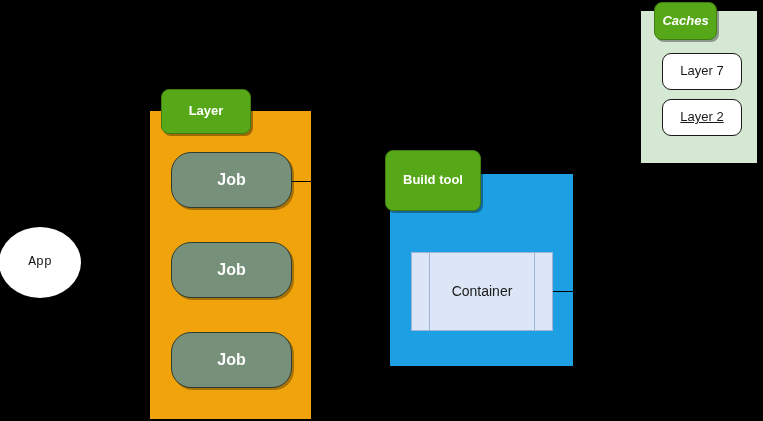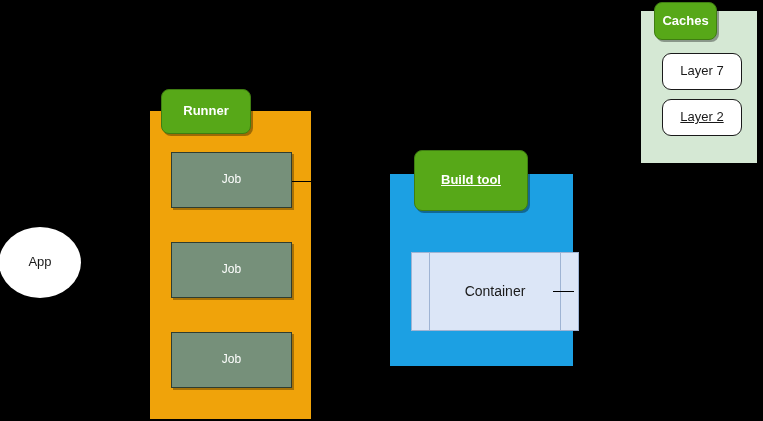--- a/index.html
+++ b/index.html
@@ -48,24 +48,24 @@
     color: #FFFFFF;
     font-size: 13px;
     font-weight: bold;
     box-shadow: 2px 2px 0 rgba(0,0,0,0.35);
   }
 
   
   .box-job {
     background: #76907A;
     border: 1px solid #2F3D31;
-    border-radius: 0;
+    border-radius: 20px;
     color: #FFFFFF;
-    font-size: 12px;
-    font-weight: normal;
+    font-size: 16px;
+    font-weight: bold;
     box-shadow: 2px 2px 0 rgba(0,0,0,0.30);
   }
 
   
   .circle-white {
     background: #FFFFFF;
     border-radius: 50%;
     color: #1A1A1A;
     font-size: 13px;
   }
@@ -105,65 +105,65 @@
     position: absolute;
     background: #000000;
     height: 1px;
   }
 </style>
 </head>
 <body>
 
 <div id="canvas">
 
-  <div class="node circle-white" style="left:-1px; top:227px; width:82px; height:71px;">
+  <div class="node circle-white" style="left:-1px; top:227px; width:82px; height:71px;font-family:Liberation Mono, monospace;">
     <span>App</span>
   </div>
 
   <div class="node group-orange" style="left:150px; top:111px; width:161px; height:308px;"></div>
 
   <div class="node box-job" style="left:171px; top:152px; width:121px; height:56px;">
     <span>Job</span>
   </div>
 
   <div class="node box-job" style="left:171px; top:242px; width:121px; height:56px;">
     <span>Job</span>
   </div>
 
   <div class="node box-job" style="left:171px; top:332px; width:121px; height:56px;">
     <span>Job</span>
   </div>
 
   <div class="node chip-green" style="left:161px; top:89px; width:90px; height:45px;">
-    <span>Runner</span>
+    <span>Layer</span>
   </div>
 
   <div class="edge" style="left:292px; top:181px; width:20px;"></div>
 
   <div class="node group-blue" style="left:390px; top:174px; width:183px; height:192px;"></div>
 
-  <div class="node shape-process" style="left:411px; top:252px; width:168px; height:79px;">
+  <div class="node shape-process" style="left:411px; top:252px; width:142px; height:79px;">
     <span class="rule left"></span>
     <span class="rule right"></span>
     <span class="proc-label">Container</span>
   </div>
 
-  <div class="node chip-green" style="left:414px; top:150px; width:114px; height:61px;text-decoration:underline;">
+  <div class="node chip-green" style="left:385px; top:150px; width:96px; height:61px;">
     <span>Build tool</span>
   </div>
 
   <div class="edge" style="left:553px; top:291px; width:21px;"></div>
 
   <div class="node group-green-light" style="left:641px; top:11px; width:116px; height:152px;"></div>
 
   <div class="node box-layer" style="left:662px; top:53px; width:80px; height:37px;">
     <span>Layer 7</span>
   </div>
 
   <div class="node box-layer" style="left:662px; top:99px; width:80px; height:37px;text-decoration:underline;">
     <span>Layer 2</span>
   </div>
 
-  <div class="node chip-green" style="left:654px; top:2px; width:63px; height:38px;">
+  <div class="node chip-green" style="left:654px; top:2px; width:63px; height:38px;font-style:italic;">
     <span>Caches</span>
   </div>
 
 </div>
 
 </body></html>

